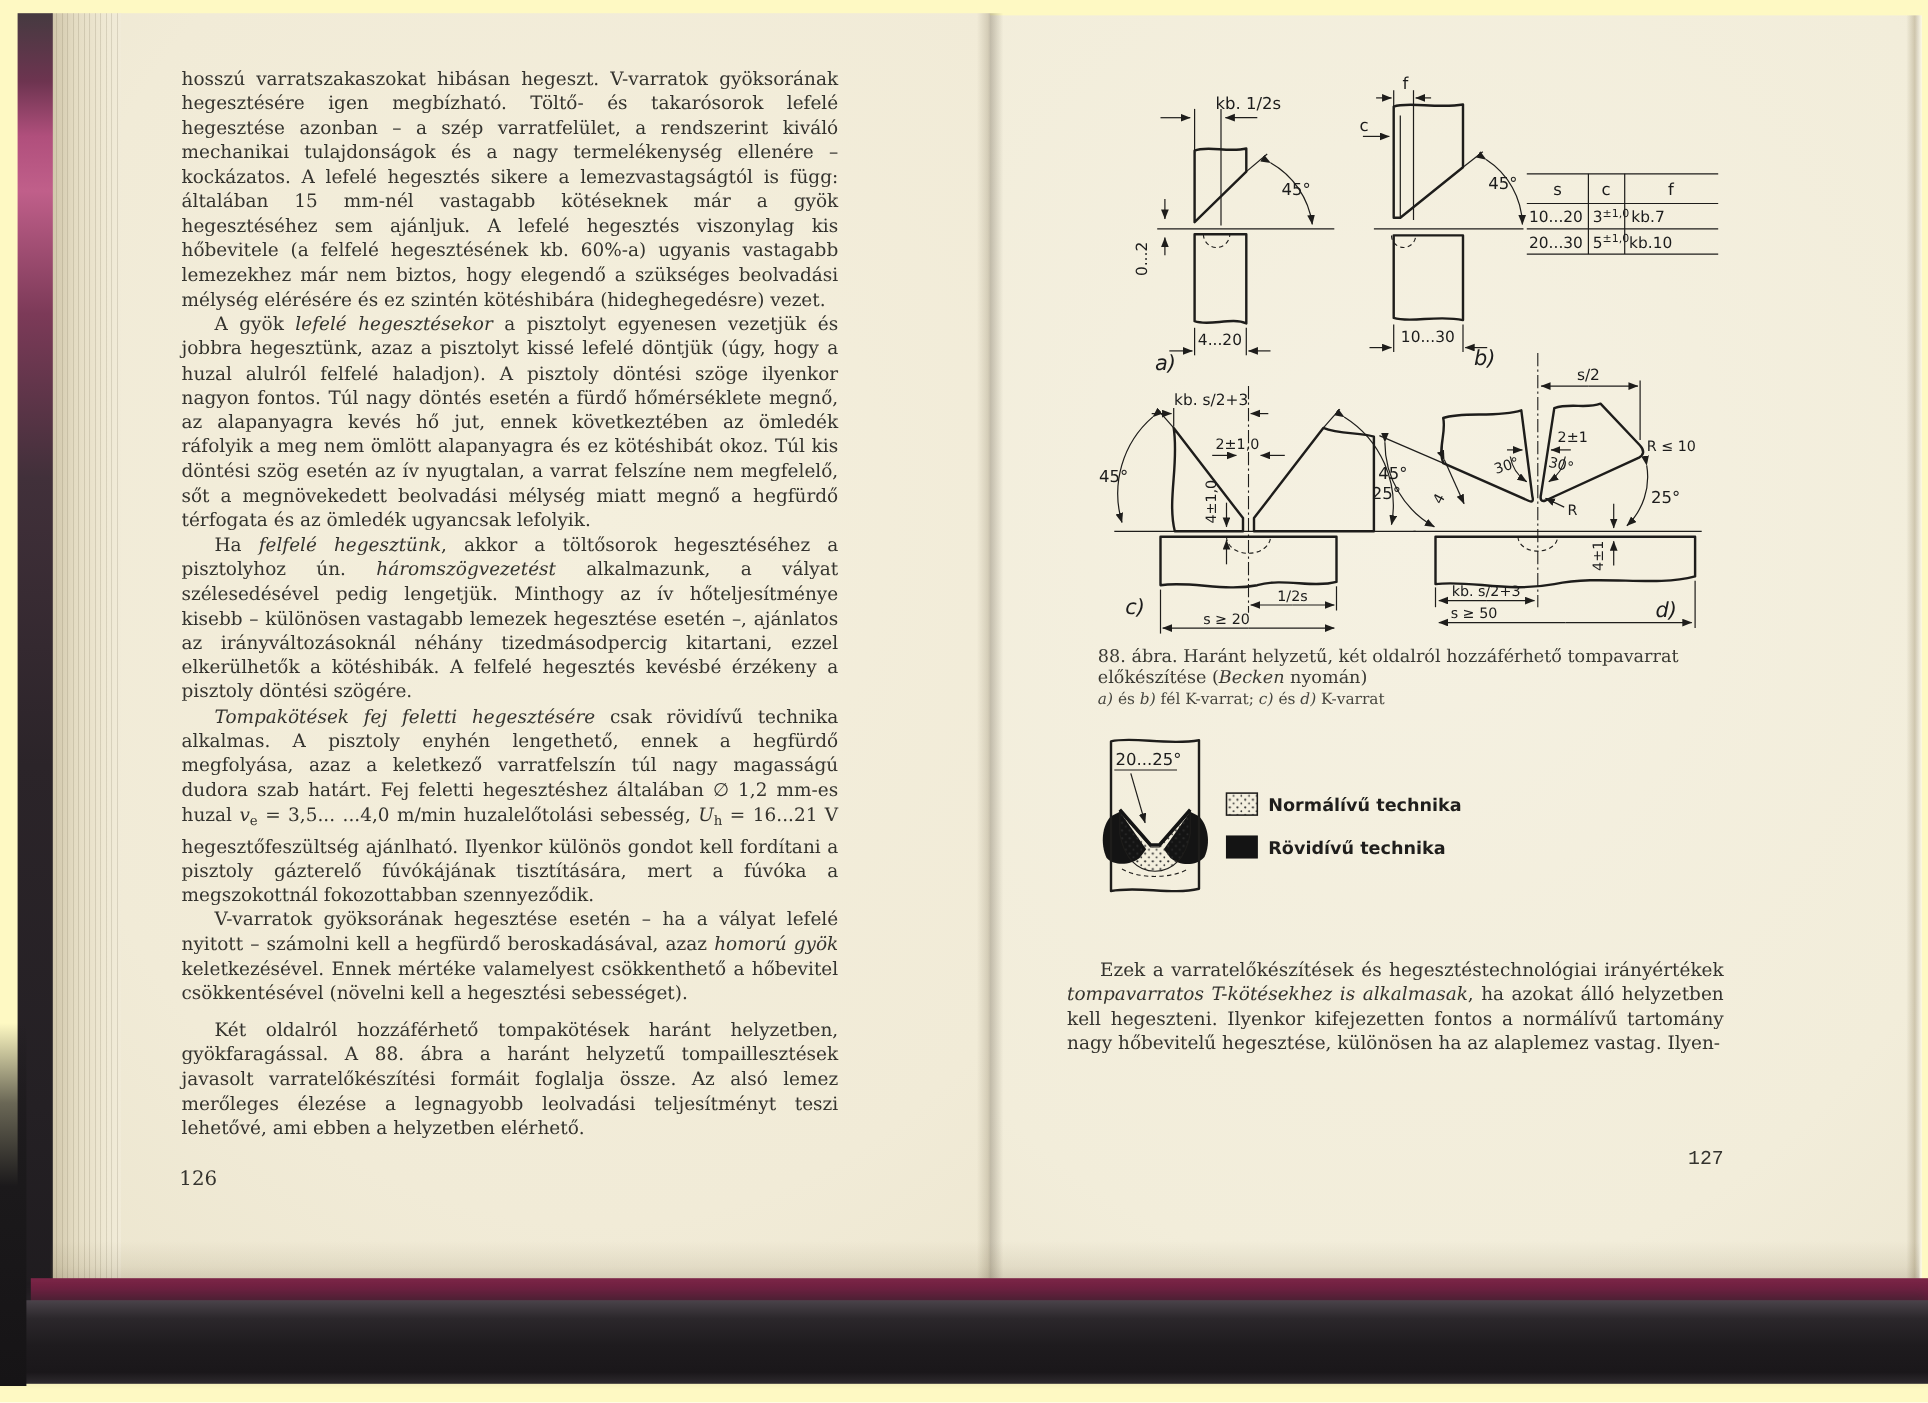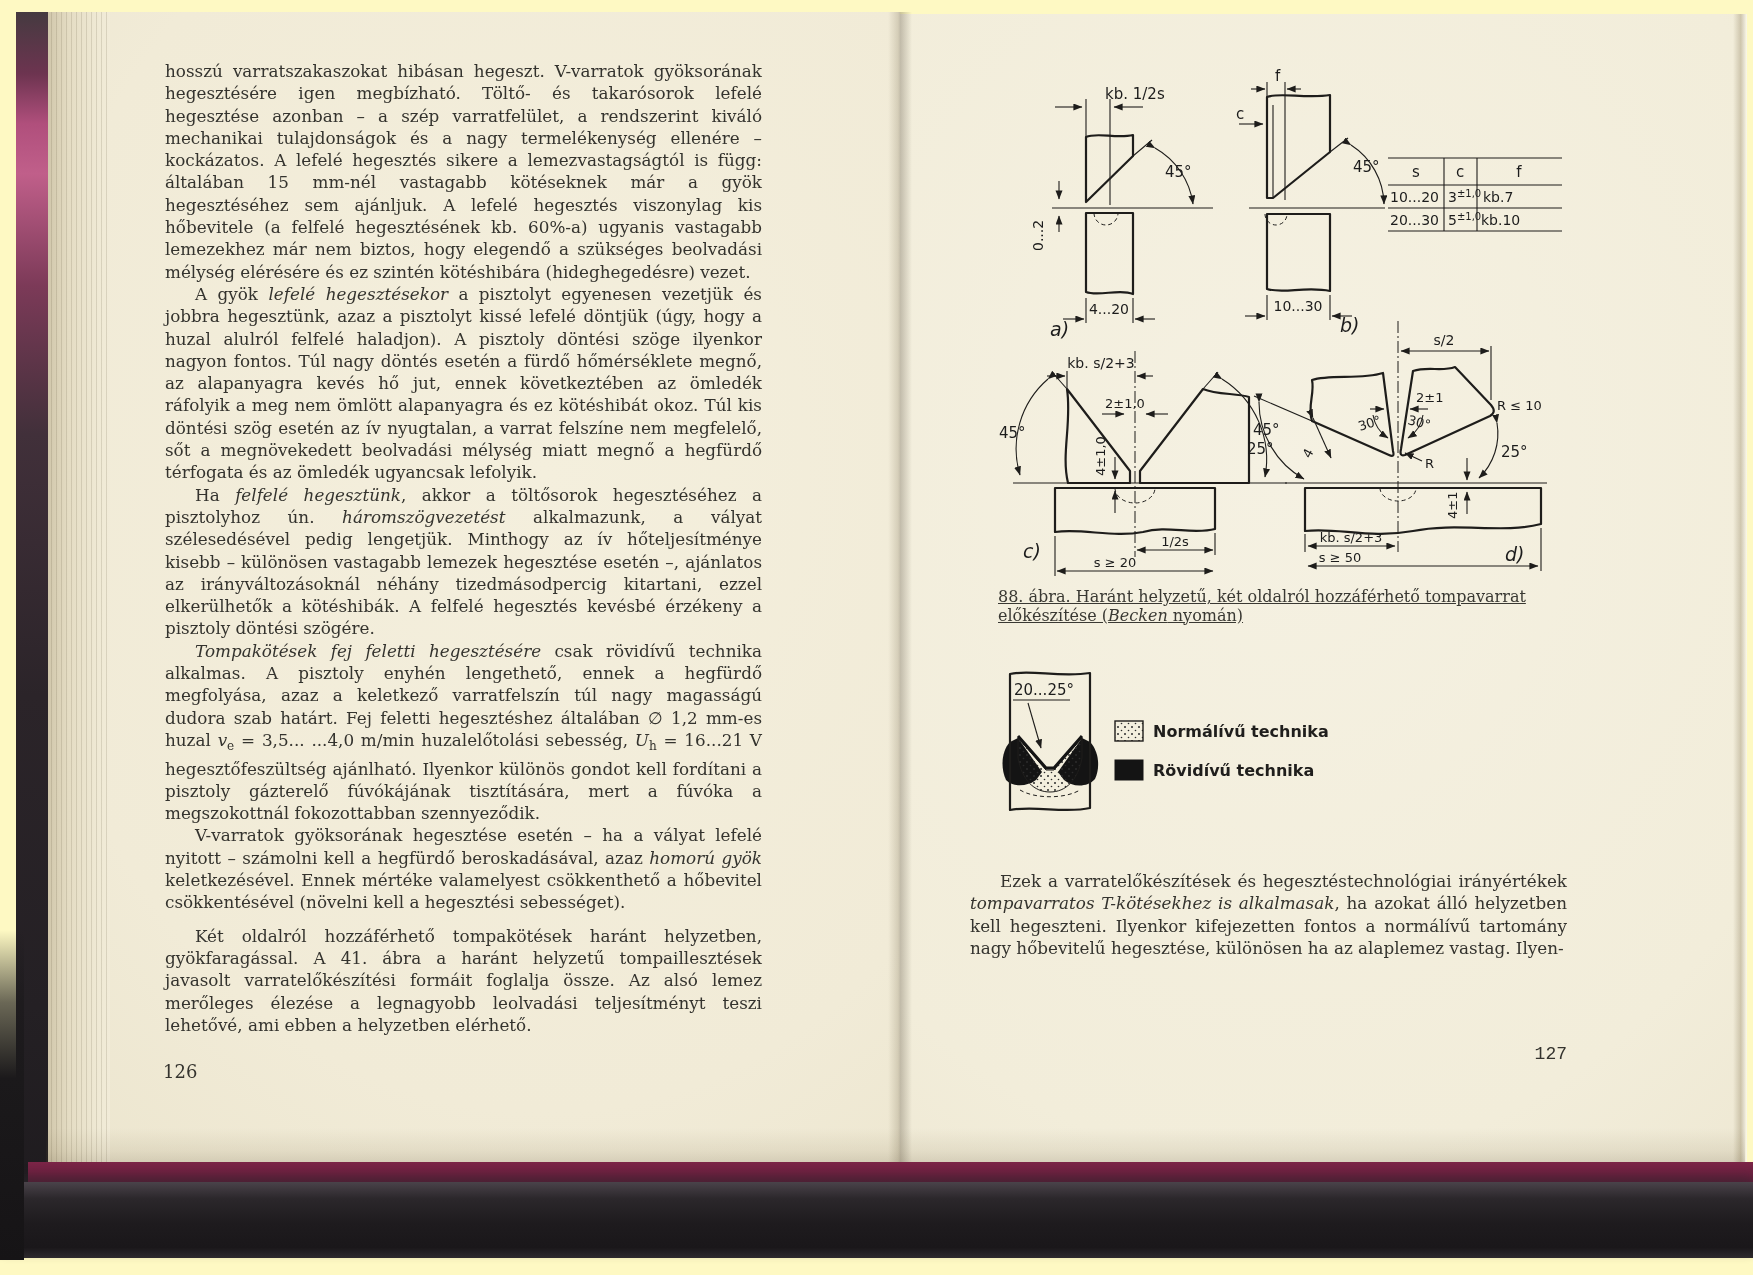--- a/index.html
+++ b/index.html
@@ -40,21 +40,21 @@
   .para{text-align:justify;}
   .para.ind{text-indent:30px;}
   .para.gap{margin-top:11px;}
   .it{font-style:italic;}
   .bd{font-weight:normal;}
   .sb{vertical-align:sub;font-size:.72em;}
   .page-num{position:absolute;font-size:18px;color:#34332e;}
   #pn-left{left:163px;top:1044px;margin-top:17px;}
   #pn-right{left:1467px;top:1044px;width:100px;text-align:right;font-family:Liberation Mono, monospace;}
 
-  .caption{position:absolute;color:#3a3933;text-decoration:underline;}
+  .caption{position:absolute;color:#3a3933;}
   #cap88{left:998px;top:588px;width:600px;font-size:16px;line-height:18.5px;}
   #cap88-sub{left:998px;top:628px;width:600px;font-size:14px;color:#45443d;}
   #cap89{left:998px;top:820px;width:600px;font-size:16px;}
 
   
   #fig88{position:absolute;left:955px;top:55px;}
   #fig89{position:absolute;left:990px;top:662px;}
   svg{overflow:visible;}
   .plate{fill:none;stroke:#1e1d1b;stroke-width:2.2;stroke-linejoin:round;}
   .thin{fill:none;stroke:#1e1d1b;stroke-width:1.1;}
@@ -82,21 +82,21 @@
   <div class="maroon"></div>
   <div class="dark-band"></div>
   <div class="left-dark"></div>
 
   <div id="left-text" class="body-text">
       <div class="para"><span>hosszú varratszakaszokat hibásan hegeszt. V-varratok gyöksorának hegesztésére igen megbízható. Töltő- és takarósorok lefelé hegesztése azonban – a szép varratfelület, a rendszerint kiváló mechanikai tulajdonságok és a nagy termelékenység ellenére – kockázatos. A lefelé hegesztés sikere a lemezvastagságtól is függ: általában 15 mm-nél vastagabb kötéseknek már a gyök hegesztéséhez sem ajánljuk. A lefelé hegesztés viszonylag kis hőbevitele (a felfelé hegesztésének kb. 60%-a) ugyanis vastagabb lemezekhez már nem biztos, hogy elegendő a szükséges beolvadási mélység elérésére és ez szintén kötéshibára (hideghegedésre) vezet.</span></div>
       <div class="para ind"><span>A gyök </span><span class="it">lefelé hegesztésekor</span><span> a pisztolyt egyenesen vezetjük és jobbra hegesztünk, azaz a pisztolyt kissé lefelé döntjük (úgy, hogy a huzal alulról felfelé haladjon). A pisztoly döntési szöge ilyenkor nagyon fontos. Túl nagy döntés esetén a fürdő hőmérséklete megnő, az alapanyagra kevés hő jut, ennek következtében az ömledék ráfolyik a meg nem ömlött alapanyagra és ez kötéshibát okoz. Túl kis döntési szög esetén az ív nyugtalan, a varrat felszíne nem megfelelő, sőt a megnövekedett beolvadási mélység miatt megnő a hegfürdő térfogata és az ömledék ugyancsak lefolyik.</span></div>
       <div class="para ind"><span>Ha </span><span class="it">felfelé hegesztünk</span><span>, akkor a töltősorok hegesztéséhez a pisztolyhoz ún. </span><span class="it">háromszögvezetést</span><span> alkalmazunk, a vályat szélesedésével pedig lengetjük. Minthogy az ív hőteljesítménye kisebb – különösen vastagabb lemezek hegesztése esetén –, ajánlatos az irányváltozásoknál néhány tizedmásodpercig kitartani, ezzel elkerülhetők a kötéshibák. A felfelé hegesztés kevésbé érzékeny a pisztoly döntési szögére.</span></div>
       <div class="para ind"><span class="it">Tompakötések fej feletti hegesztésére</span><span> csak rövidívű technika alkalmas. A pisztoly enyhén lengethető, ennek a hegfürdő megfolyása, azaz a keletkező varratfelszín túl nagy magasságú dudora szab határt. Fej feletti hegesztéshez általában ∅ 1,2 mm-es huzal </span><span class="it">v</span><span class="sb">e</span><span> = 3,5... ...4,0 m/min huzalelőtolási sebesség, </span><span class="it">U</span><span class="sb">h</span><span> = 16...21 V hegesztőfeszültség ajánlható. Ilyenkor különös gondot kell fordítani a pisztoly gázterelő fúvókájának tisztítására, mert a fúvóka a megszokottnál fokozottabban szennyeződik.</span></div>
       <div class="para ind"><span>V-varratok gyöksorának hegesztése esetén – ha a vályat lefelé nyitott – számolni kell a hegfürdő beroskadásával, azaz </span><span class="it">homorú gyök</span><span> keletkezésével. Ennek mértéke valamelyest csökkenthető a hőbevitel csökkentésével (növelni kell a hegesztési sebességet).</span></div>
-      <div class="para ind gap"><span class="bd">Két oldalról hozzáférhető tompakötések haránt helyzetben, gyökfaragással.</span><span> A 41. ábra a haránt helyzetű tompaillesztések javasolt varratelőkészítési formáit foglalja össze. Az alsó lemez merőleges élezése a legnagyobb leolvadási teljesítményt teszi lehetővé, ami ebben a helyzetben elérhető.</span></div>
+      <div class="para ind gap"><span class="bd">Két oldalról hozzáférhető tompakötések haránt helyzetben, gyökfaragással.</span><span> A 88. ábra a haránt helyzetű tompaillesztések javasolt varratelőkészítési formáit foglalja össze. Az alsó lemez merőleges élezése a legnagyobb leolvadási teljesítményt teszi lehetővé, ami ebben a helyzetben elérhető.</span></div>
     </div>
   <div id="pn-left" class="page-num">126</div>
 
   <svg id="fig88" width="660" height="520" viewBox="0 0 660 520">
     <defs>
       <marker id="ah" markerUnits="userSpaceOnUse" markerWidth="10" markerHeight="8" refX="8.6" refY="3.5" orient="auto">
         <path d="M0,0 L9,3.5 L0,7 Z" fill="#1e1d1b"></path>
       </marker>
     </defs>
 
@@ -240,20 +240,21 @@
       <line class="thin" x1="468" y1="511" x2="353" y2="511" marker-end="url(#ah)"></line>
       <text class="dtxt13 mid" x="385" y="507">s ≥ 50</text>
       <text class="lbl" x="550" y="506">d)</text>
     </g>
   </svg>
 
   <div id="cap88" class="caption">
     <div>88. ábra. Haránt helyzetű, két oldalról hozzáférhető tompavarrat</div>
     <div><span>előkészítése (</span><span class="it">Becken</span><span> nyomán)</span></div>
   </div>
+  <div id="cap88-sub" class="caption"><span class="it">a)</span><span> és </span><span class="it">b)</span><span> fél K-varrat; </span><span class="it">c)</span><span> és </span><span class="it">d)</span><span> K-varrat</span></div>
 
   <svg id="fig89" width="440" height="158" viewBox="0 0 440 158">
     <defs>
       <marker id="ah2" markerUnits="userSpaceOnUse" markerWidth="10" markerHeight="8" refX="8.6" refY="3.5" orient="auto">
         <path d="M0,0 L9,3.5 L0,7 Z" fill="#1e1d1b"></path>
       </marker>
       <pattern id="dots" width="7" height="7" patternUnits="userSpaceOnUse">
         <circle cx="2" cy="2" r="1" fill="#2c2c2c"></circle>
         <circle cx="5.5" cy="5.5" r="0.8" fill="#2c2c2c"></circle>
       </pattern>

